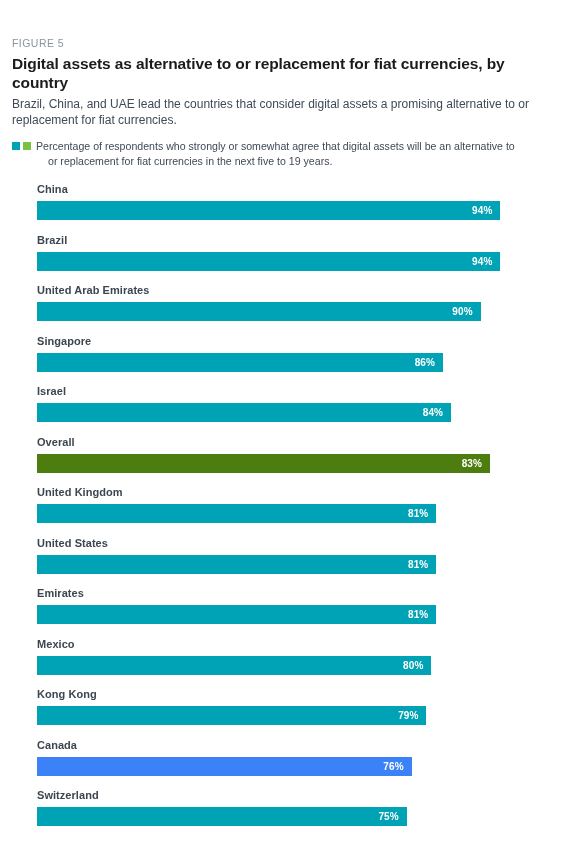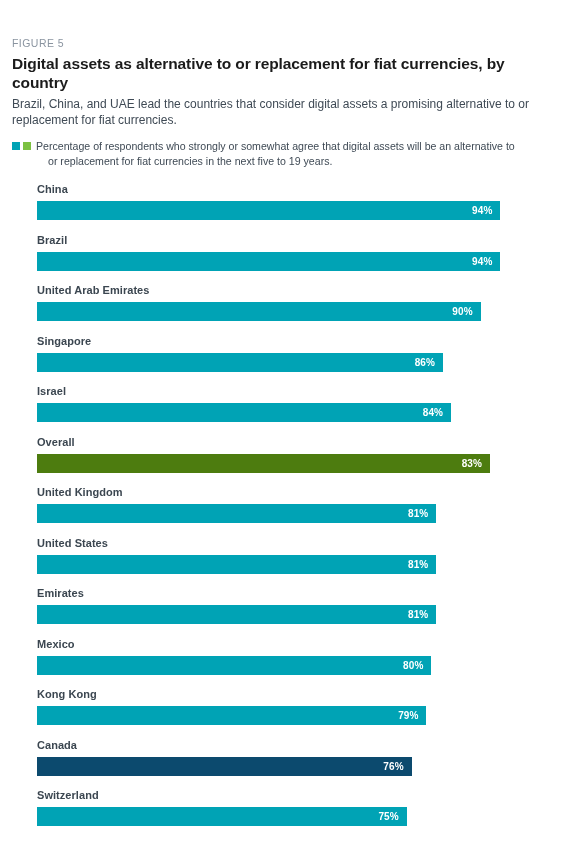--- a/index.html
+++ b/index.html
@@ -223,21 +223,21 @@
         <div class="row-label">Kong Kong</div>
         <div class="bar-track">
           <div class="bar" style="width: 389.47px; background: rgb(0, 163, 181); align-items: center;">
             <span class="bar-value">79%</span>
           </div>
         </div>
       </div>
       <div class="row">
         <div class="row-label">Canada</div>
         <div class="bar-track">
-          <div class="bar" style="width: 374.68px; background: #0c4a6e;">
+          <div class="bar" style="width: 374.68px; background: #3b82f6;">
             <span class="bar-value">76%</span>
           </div>
         </div>
       </div>
       <div class="row">
         <div class="row-label">Switzerland</div>
         <div class="bar-track">
           <div class="bar" style="width: 369.75px; background: rgb(0, 163, 181);">
             <span class="bar-value">75%</span>
           </div>

